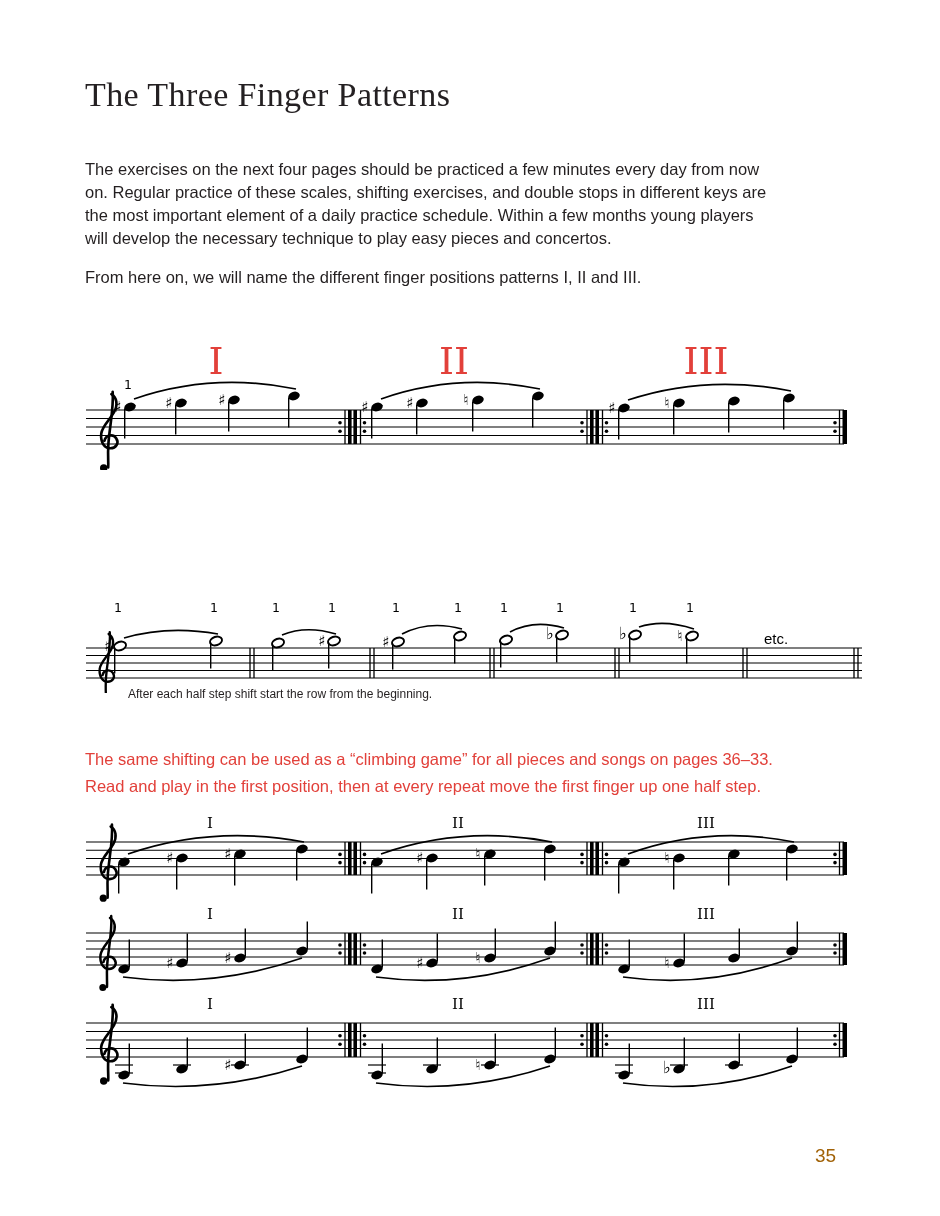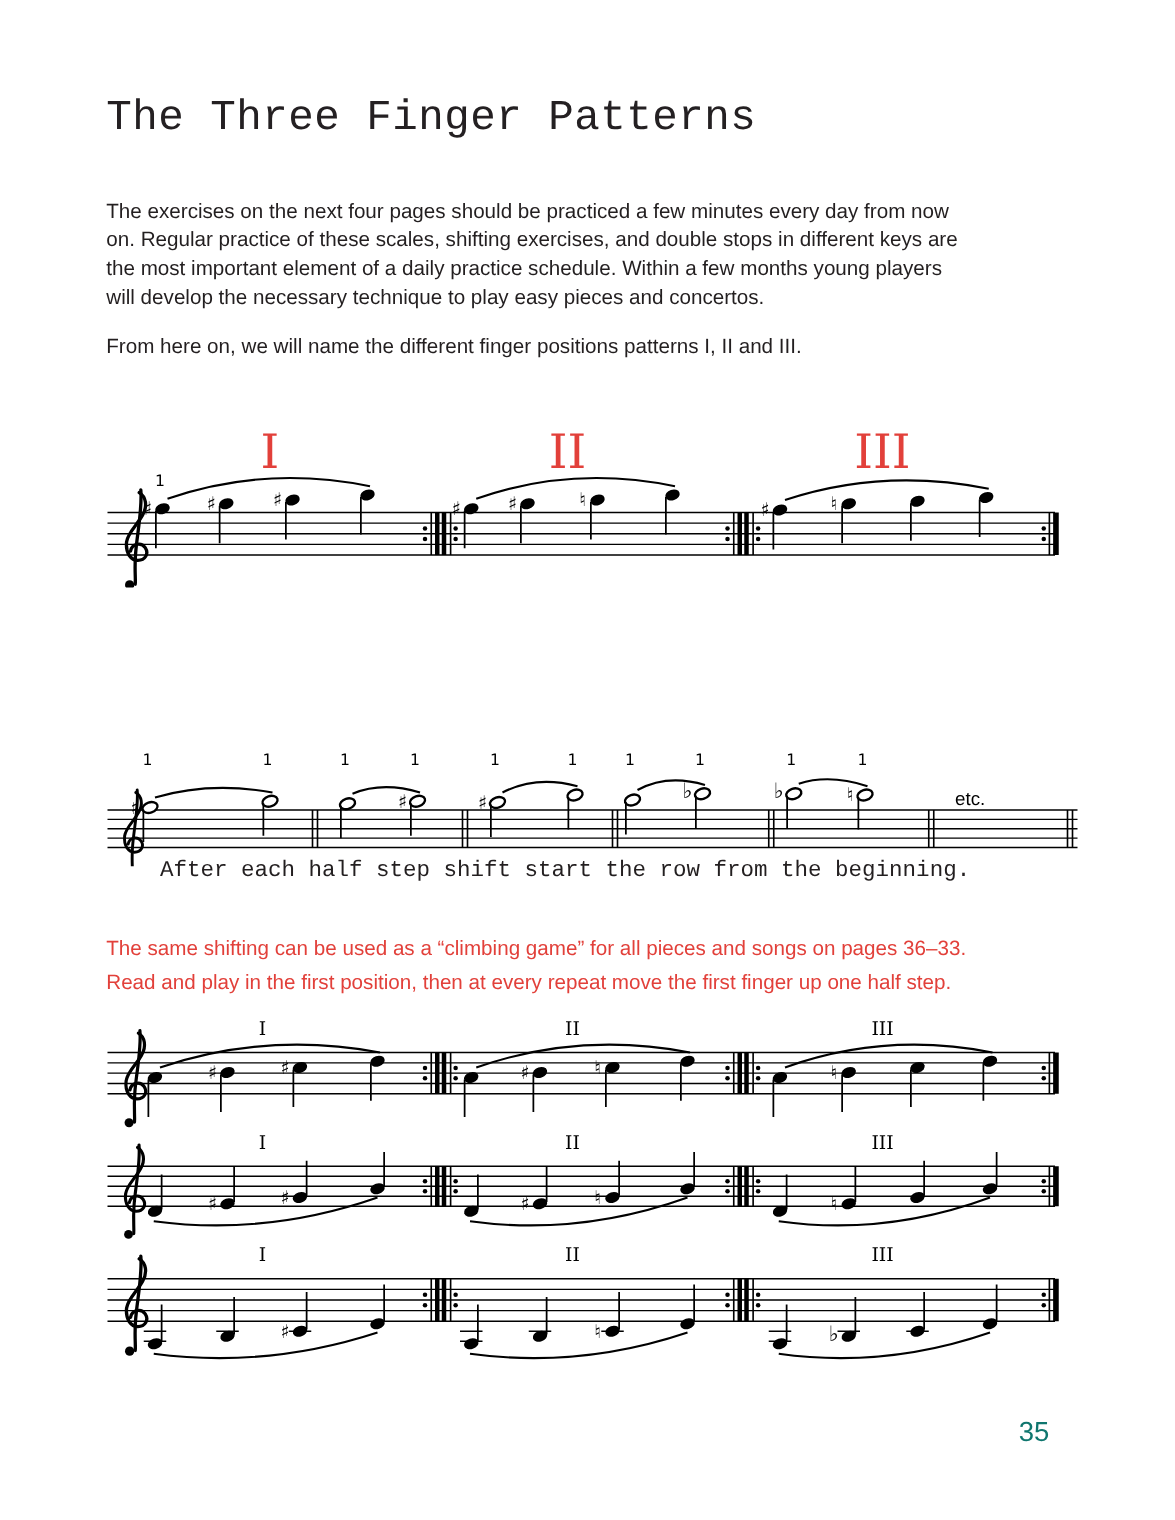--- a/index.html
+++ b/index.html
@@ -1,23 +1,23 @@
 <!DOCTYPE html>
 <html><head>
 <meta charset="utf-8">
 <style>
   html,body{margin:0;padding:0;background:#ffffff;}
   .page{position:relative;width:940px;height:1216px;background:#ffffff;overflow:hidden;
         font-family:"Liberation Sans",sans-serif;color:#231f20;}
   .abs{position:absolute;}
-  .title{font-family:Liberation Mono, monospace;font-size:34px;letter-spacing:0.4px;color:#242022;}
+  .title{font-family:Liberation Serif, serif;font-size:34px;letter-spacing:0.4px;color:#242022;}
   .body-text{font-size:16.5px;line-height:23px;white-space:pre-line;color:#231f20;}
   .red-text{color:#e2403a;line-height:27px;}
-  .caption{font-size:18px;white-space:nowrap;color:#231f20;font-family:Liberation Mono, monospace;}
-  .pageno{font-size:22px;color:#0f766e;}
+  .caption{font-size:12px;white-space:nowrap;color:#231f20;}
+  .pageno{font-size:19px;color:#a16207;margin-top:12px;}
   svg{display:block;}
 </style>
 </head>
 <body>
 
 <div class="page">
 
   <h1 class="abs title" style="left:85px;top:76px;margin:0;font-weight:400;">The Three Finger Patterns</h1>
 
   <div class="abs body-text" style="left:85px;top:266px;width:800px;">From here on, we will name the different finger positions patterns I, II and III.</div>

